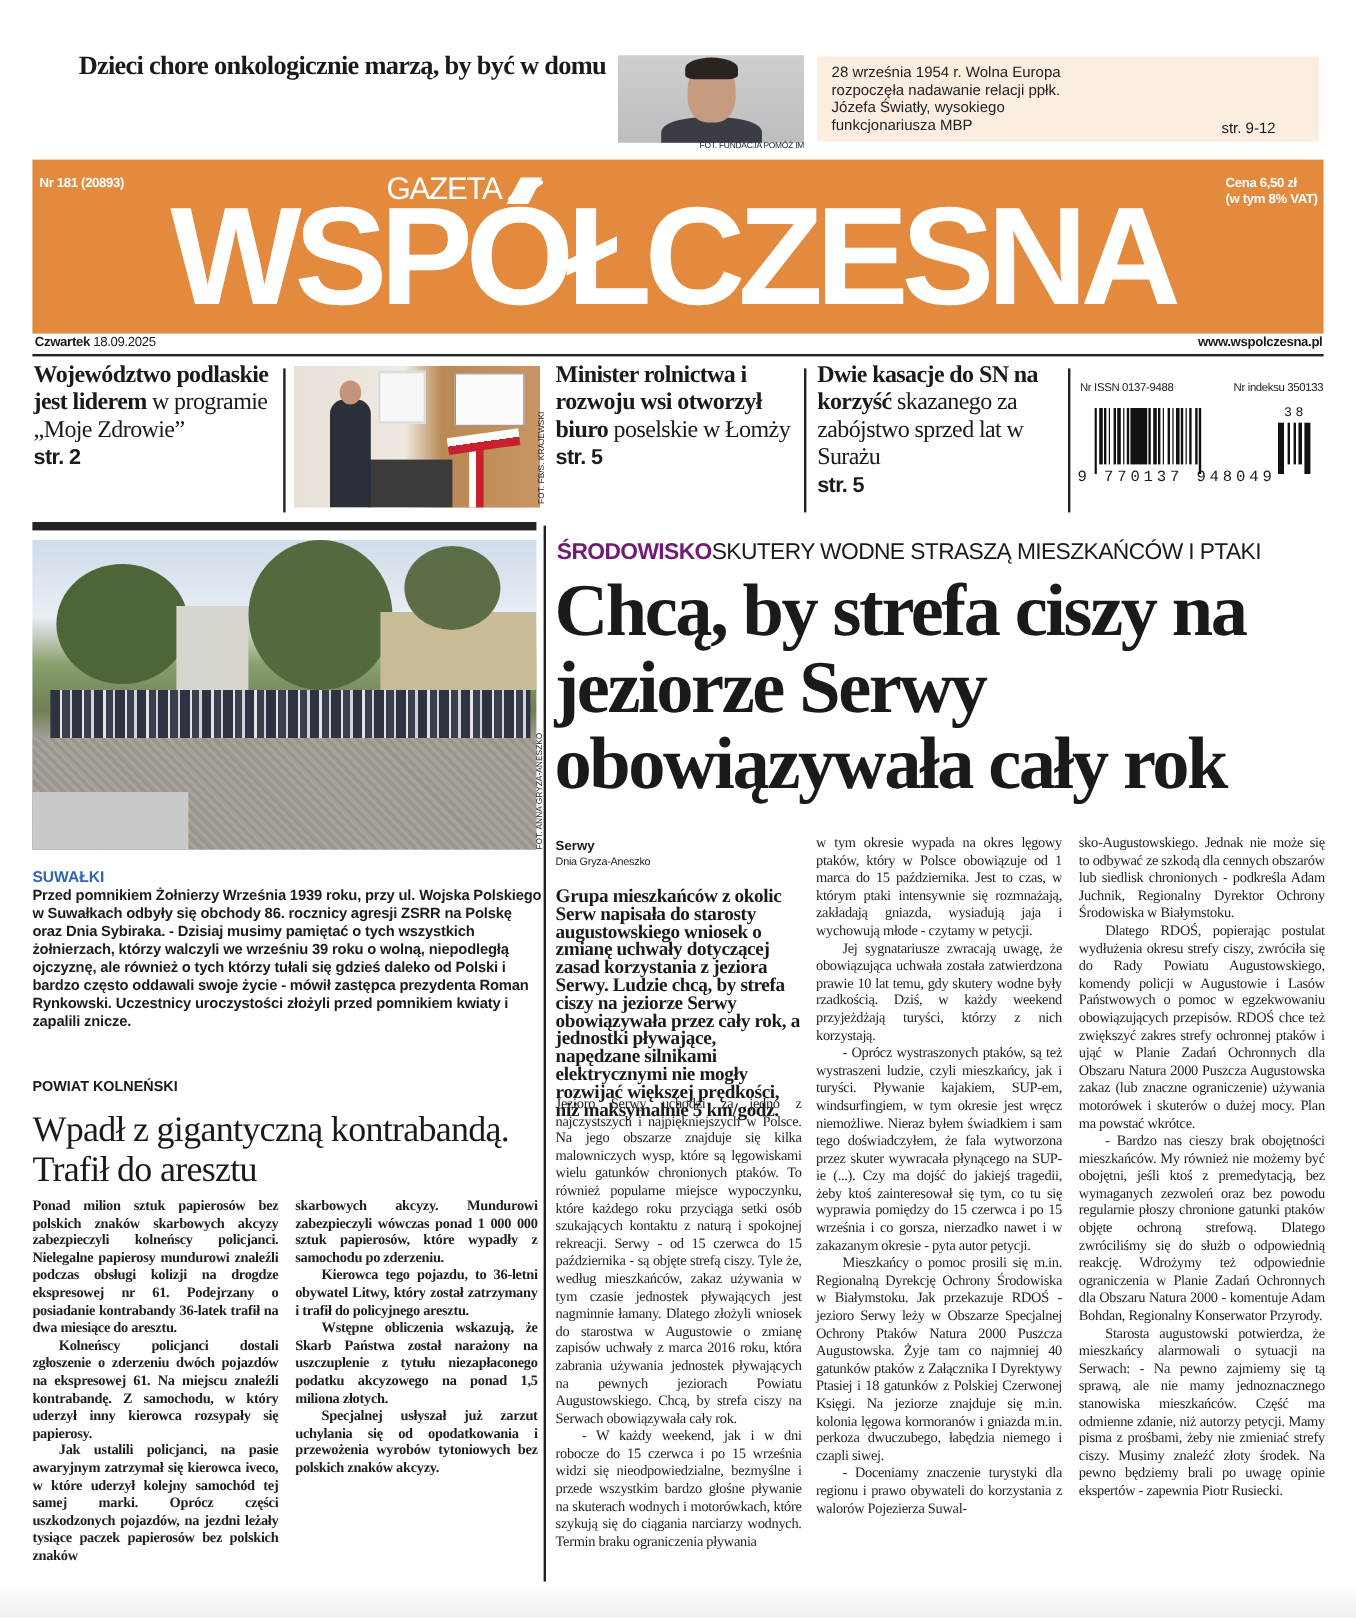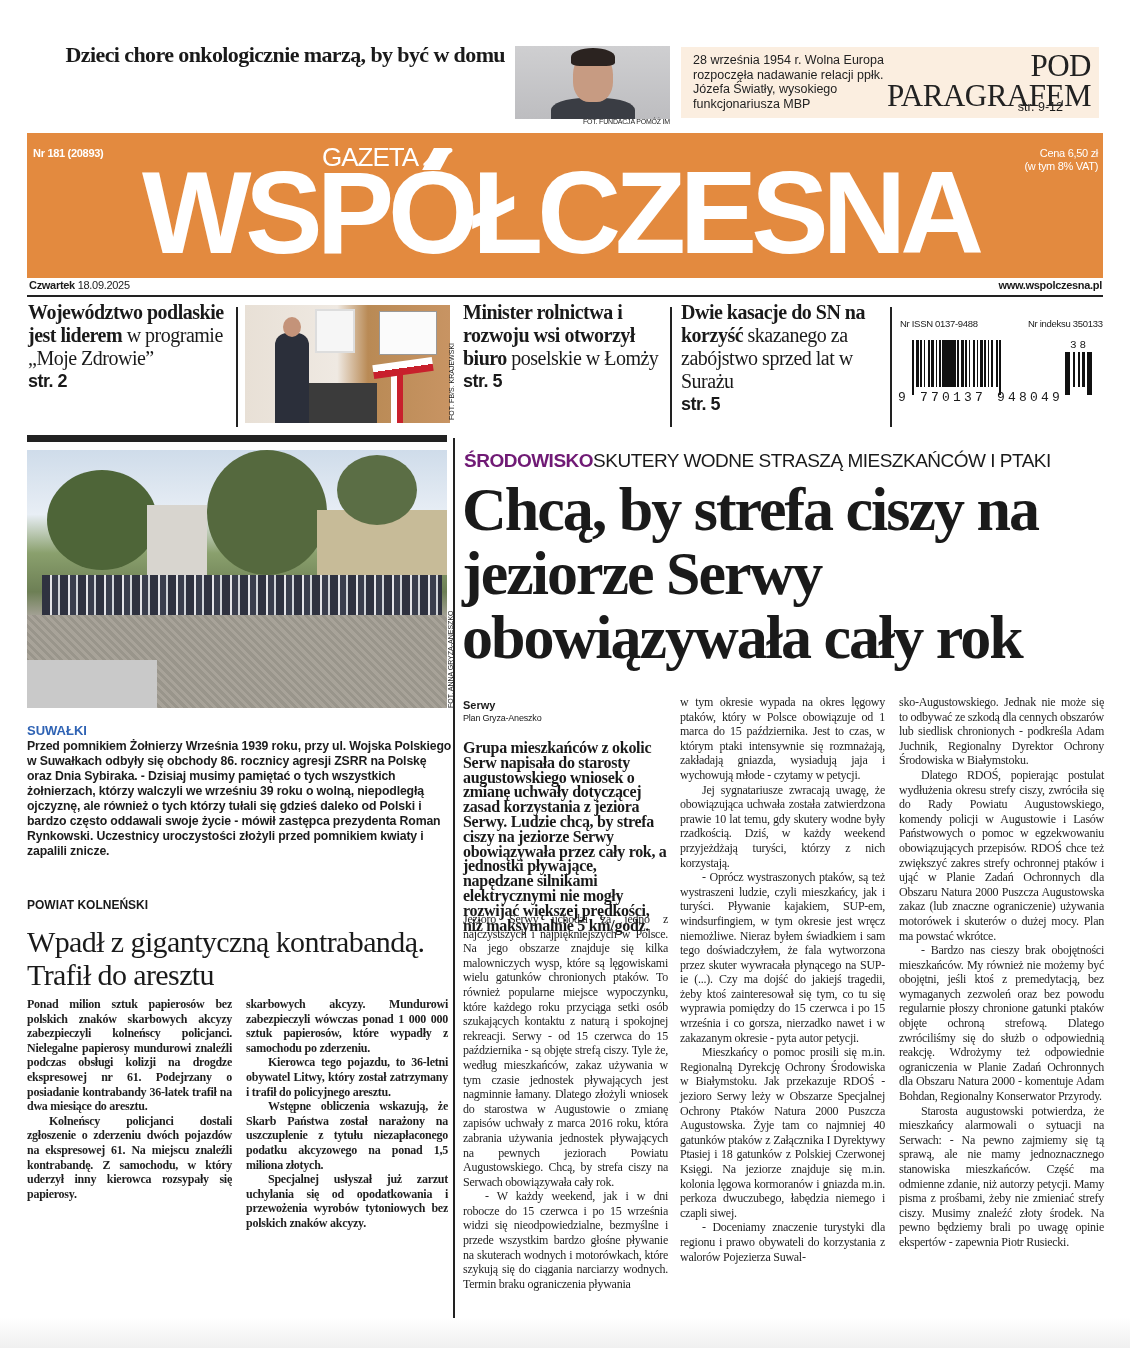--- a/index.html
+++ b/index.html
@@ -18,21 +18,21 @@
 .hair{position:absolute;left:56px;top:2px;width:44px;height:18px;border-radius:50% 50% 20% 20%;background:#2b2320}
 .suit{position:absolute;left:36px;top:52px;width:84px;height:30px;border-radius:40% 40% 0 0;background:#3a3d44}
 #photo-top-credit{left:560px;top:118px;width:110px;text-align:right;font-size:7px;letter-spacing:-0.2px}
 #promo{left:681px;top:47px;width:418px;height:71px;background:#fbeee0}
 #promo .txt{position:absolute;left:12px;top:6px;width:210px;font-size:12.5px;line-height:14.5px;font-family:"Liberation Sans",sans-serif;color:#222}
 #promo .pg{position:absolute;right:36px;bottom:4px;font-size:12.5px;font-family:"Liberation Sans",sans-serif}
 #promo .head{position:absolute;right:8px;top:4px;text-align:right;font-size:31px;line-height:30px;letter-spacing:-0.5px;color:#222}
 
 #masthead{left:27px;top:133px;width:1076px;height:145px;background:#e38a3f}
 #issue{left:33px;top:147px;font-size:11px;font-weight:bold;color:#fff;letter-spacing:-0.3px}
-#price{right:32px;top:147px;text-align:right;font-size:11px;font-weight:normal;color:#fff;line-height:13px;letter-spacing:-0.3px}
+#price{right:32px;top:147px;font-size:11px;font-weight:bold;color:#fff;line-height:13px;letter-spacing:-0.3px}
 #gazeta{left:322px;top:142px;font-size:26px;color:#fff;letter-spacing:-1px}
 #gazeta-slash{left:428px;top:148px;width:18px;height:22px;background:#fff;transform:skewX(-28deg)}
 #title{left:130px;top:148px;width:860px;font-size:116px;font-weight:bold;color:#fff;letter-spacing:-6px;line-height:130px;text-align:center;transform:scaleY(1.0)}
 #date{left:29px;top:279px;font-size:11px;letter-spacing:-0.3px}
 #www{right:28px;top:279px;font-size:11px;font-weight:bold;letter-spacing:-0.3px}
 #rule1{left:27px;top:295px;width:1076px;height:2px;background:#222}
 
 .teaser{font-size:20px;line-height:23px;letter-spacing:-0.5px}
 .teaser b{font-weight:bold}
 .teaser .str{display:block;font-family:"Liberation Sans",sans-serif;font-weight:bold;font-size:18px;line-height:22px}
@@ -100,24 +100,20 @@
 <div id="photo-top" class="abs">
   <div class="suit"></div>
     <div class="face"></div>
     <div class="hair"></div>
 </div>
 <div id="photo-top-credit" class="abs sans">FOT. FUNDACJA POMÓŻ IM</div>
 
 <div id="promo" class="abs">
   <div class="txt">28 września 1954 r. Wolna Europa rozpoczęła nadawanie relacji ppłk. Józefa Światły, wysokiego funkcjonariusza MBP</div>
   <div class="pg">str. 9-12</div>
-  <div class="head serif">
-    <div>POD</div>
-    <div>PARAGRAFEM</div>
-  </div>
 </div>
 
 <div id="masthead" class="abs"></div>
 <div id="issue" class="abs sans">Nr 181 (20893)</div>
 <div id="price" class="abs sans">
   <div>Cena 6,50 zł</div>
   <div>(w tym 8% VAT)</div>
 </div>
 <div id="gazeta" class="abs sans">GAZETA</div>
 <div id="gazeta-slash" class="abs"></div>
@@ -201,32 +197,33 @@
 <div id="photo-main-credit" class="abs">FOT. ANNA GRYZA-ANESZKO</div>
 <div id="vr-left" class="abs"></div>
 <div id="suw-kicker" class="abs">SUWAŁKI</div>
 <div id="suw-text" class="abs">Przed pomnikiem Żołnierzy Września 1939 roku, przy ul. Wojska Polskiego w Suwałkach odbyły się obchody 86. rocznicy agresji ZSRR na Polskę oraz Dnia Sybiraka. - Dzisiaj musimy pamiętać o tych wszystkich żołnierzach, którzy walczyli we wrześniu 39 roku o wolną, niepodległą ojczyznę, ale również o tych którzy tułali się gdzieś daleko od Polski i bardzo często oddawali swoje życie - mówił zastępca prezydenta Roman Rynkowski. Uczestnicy uroczystości złożyli przed pomnikiem kwiaty i zapalili znicze.</div>
 
 <div id="kol-kicker" class="abs">POWIAT KOLNEŃSKI</div>
 <div id="kol-title" class="abs serif">Wpadł z gigantyczną kontrabandą. Trafił do aresztu</div>
 <div id="kol-col1" class="body-col">
   <p>Ponad milion sztuk papierosów bez polskich znaków skarbowych akcyzy zabezpieczyli kolneńscy policjanci. Nielegalne papierosy mundurowi znaleźli podczas obsługi kolizji na drogdze ekspresowej nr 61. Podejrzany o posiadanie kontrabandy 36-latek trafił na dwa miesiące do aresztu.</p>
   <p class="ind">Kolneńscy policjanci dostali zgłoszenie o zderzeniu dwóch pojazdów na ekspresowej 61. Na miejscu znaleźli kontrabandę. Z samochodu, w który uderzył inny kierowca rozsypały się papierosy.</p>
+  <p class="ind">Jak ustalili policjanci, na pasie awaryjnym zatrzymał się kierowca iveco, w które uderzył kolejny samochód tej samej marki. Oprócz części uszkodzonych pojazdów, na jezdni leżały tysiące paczek papierosów bez polskich znaków</p>
 </div>
 <div id="kol-col2" class="body-col">
   <p>skarbowych akcyzy. Mundurowi zabezpieczyli wówczas ponad 1 000 000 sztuk papierosów, które wypadły z samochodu po zderzeniu.</p>
   <p class="ind">Kierowca tego pojazdu, to 36-letni obywatel Litwy, który został zatrzymany i trafił do policyjnego aresztu.</p>
   <p class="ind">Wstępne obliczenia wskazują, że Skarb Państwa został narażony na uszczuplenie z tytułu niezapłaconego podatku akcyzowego na ponad 1,5 miliona złotych.</p>
   <p class="ind">Specjalnej usłyszał już zarzut uchylania się od opodatkowania i przewożenia wyrobów tytoniowych bez polskich znaków akcyzy.</p>
 </div>
 
 <div id="kicker" class="abs"><b>ŚRODOWISKO</b><span>SKUTERY WODNE STRASZĄ MIESZKAŃCÓW I PTAKI</span></div>
 <div id="headline" class="abs serif">Chcą, by strefa ciszy na jeziorze Serwy obowiązywała cały rok</div>
 <div id="place" class="abs">Serwy</div>
-<div id="author" class="abs">Plan Gryza-Aneszko</div>
+<div id="author" class="abs">Dnia Gryza-Aneszko</div>
 <div id="lead" class="abs serif">Grupa mieszkańców z okolic Serw napisała do starosty augustowskiego wniosek o zmianę uchwały dotyczącej zasad korzystania z jeziora Serwy. Ludzie chcą, by strefa ciszy na jeziorze Serwy obowiązywała przez cały rok, a jednostki pływające, napędzane silnikami elektrycznymi nie mogły rozwijać większej prędkości, niż maksymalnie 5 km/godz.</div>
 <div id="col1b" class="body-col">
   <p>Jezioro Serwy uchodzi za jedno z najczystszych i najpiękniejszych w Polsce. Na jego obszarze znajduje się kilka malowniczych wysp, które są lęgowiskami wielu gatunków chronionych ptaków. To również popularne miejsce wypoczynku, które każdego roku przyciąga setki osób szukających kontaktu z naturą i spokojnej rekreacji. Serwy - od 15 czerwca do 15 października - są objęte strefą ciszy. Tyle że, według mieszkańców, zakaz używania w tym czasie jednostek pływających jest nagminnie łamany. Dlatego złożyli wniosek do starostwa w Augustowie o zmianę zapisów uchwały z marca 2016 roku, która zabrania używania jednostek pływających na pewnych jeziorach Powiatu Augustowskiego. Chcą, by strefa ciszy na Serwach obowiązywała cały rok.</p>
   <p class="ind">- W każdy weekend, jak i w dni robocze do 15 czerwca i po 15 września widzi się nieodpowiedzialne, bezmyślne i przede wszystkim bardzo głośne pływanie na skuterach wodnych i motorówkach, które szykują się do ciągania narciarzy wodnych. Termin braku ograniczenia pływania</p>
 </div>
 <div id="col2" class="body-col">
   <p>w tym okresie wypada na okres lęgowy ptaków, który w Polsce obowiązuje od 1 marca do 15 października. Jest to czas, w którym ptaki intensywnie się rozmnażają, zakładają gniazda, wysiadują jaja i wychowują młode - czytamy w petycji.</p>
   <p class="ind">Jej sygnatariusze zwracają uwagę, że obowiązująca uchwała została zatwierdzona prawie 10 lat temu, gdy skutery wodne były rzadkością. Dziś, w każdy weekend przyjeżdżają turyści, którzy z nich korzystają.</p>
   <p class="ind">- Oprócz wystraszonych ptaków, są też wystraszeni ludzie, czyli mieszkańcy, jak i turyści. Pływanie kajakiem, SUP-em, windsurfingiem, w tym okresie jest wręcz niemożliwe. Nieraz byłem świadkiem i sam tego doświadczyłem, że fala wytworzona przez skuter wywracała płynącego na SUP-ie (...). Czy ma dojść do jakiejś tragedii, żeby ktoś zainteresował się tym, co tu się wyprawia pomiędzy do 15 czerwca i po 15 września i co gorsza, nierzadko nawet i w zakazanym okresie - pyta autor petycji.</p>
   <p class="ind">Mieszkańcy o pomoc prosili się m.in. Regionalną Dyrekcję Ochrony Środowiska w Białymstoku. Jak przekazuje RDOŚ - jezioro Serwy leży w Obszarze Specjalnej Ochrony Ptaków Natura 2000 Puszcza Augustowska. Żyje tam co najmniej 40 gatunków ptaków z Załącznika I Dyrektywy Ptasiej i 18 gatunków z Polskiej Czerwonej Księgi. Na jeziorze znajduje się m.in. kolonia lęgowa kormoranów i gniazda m.in. perkoza dwuczubego, łabędzia niemego i czapli siwej.</p>

